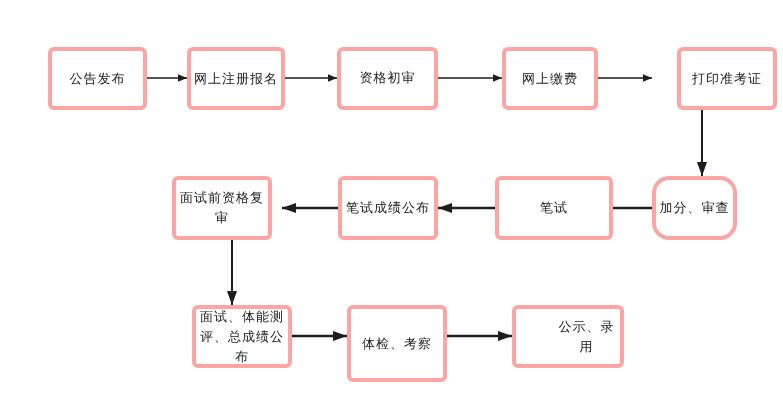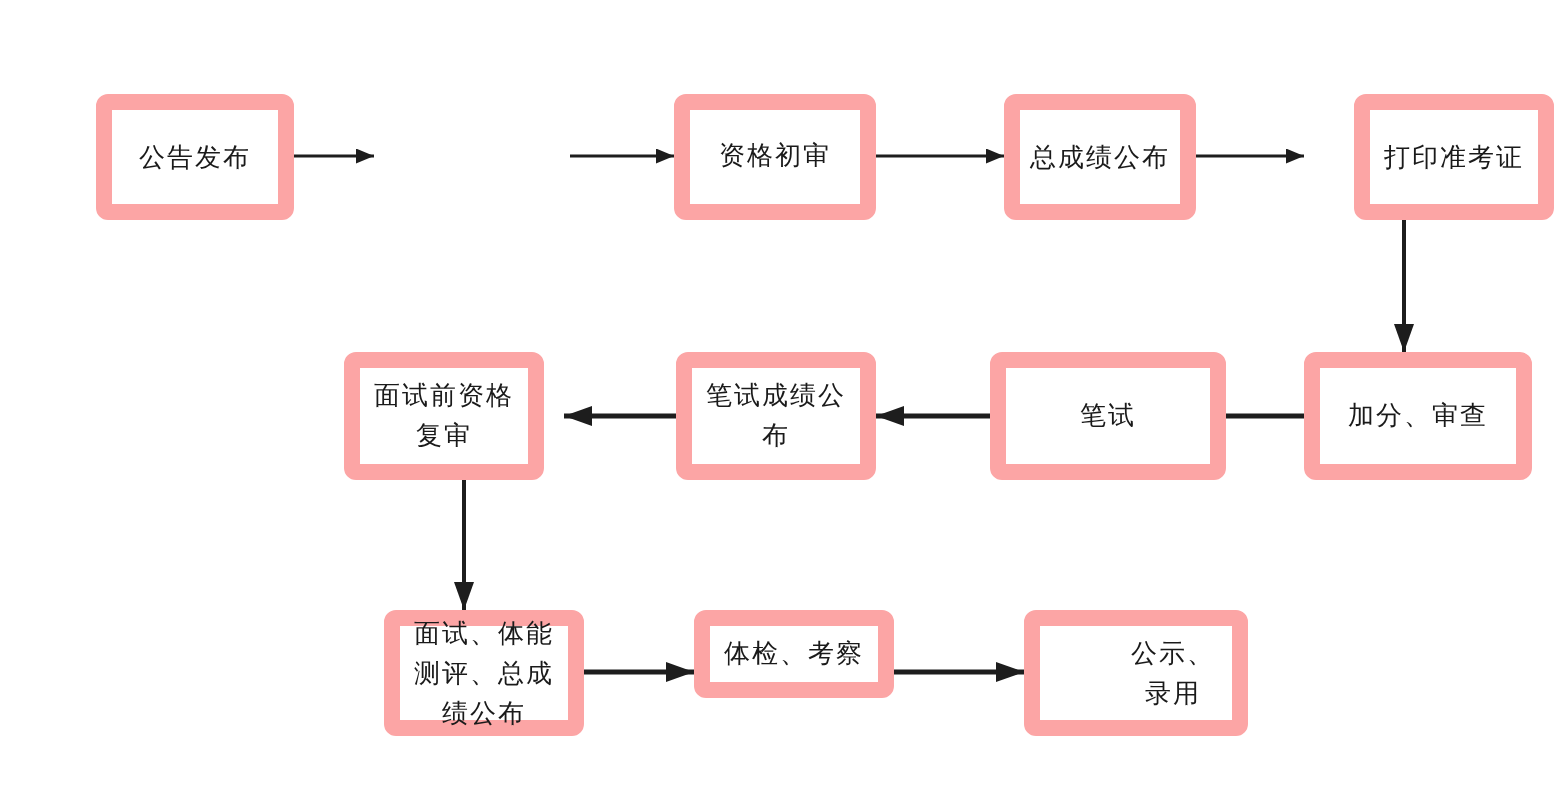--- a/index.html
+++ b/index.html
@@ -19,45 +19,45 @@
     position: absolute;
     left: 0;
     top: 0;
     width: 783px;
     height: 400px;
   }
   .node {
     position: absolute;
     box-sizing: border-box;
     background: #ffffff;
-    border: 8px solid #fca5a5;
+    border: 4px solid #fca5a5;
     border-radius: 6px;
     display: flex;
     align-items: center;
     justify-content: center;
     text-align: center;
     font-size: 13px;
     line-height: 20px;
     letter-spacing: 1px;
     color: #1a1a1a;
     padding: 4px 3px;
     word-break: break-all;
   }
   
   .n1  { left: 48px;  top: 47px;  width: 99px;  height: 63px; }
   .n2  { left: 187px; top: 47px;  width: 98px;  height: 63px; }
   .n3  { left: 337px; top: 47px;  width: 101px; height: 63px; font-family: Liberation Mono, monospace; }
   .n4  { left: 502px; top: 47px;  width: 96px;  height: 63px; }
   .n5  { left: 652px; top: 47px;  width: 100px; height: 63px; margin-left: 25px; }
-  .n6  { left: 652px; top: 176px; width: 114px;  height: 64px; }
+  .n6  { left: 652px; top: 176px; width: 85px;  height: 64px; border-radius: 17px; }
   .n7  { left: 495px; top: 176px; width: 118px;  height: 64px; }
   .n8  { left: 338px; top: 176px; width: 100px; height: 64px; text-align: center; }
   .n9  { left: 172px; top: 176px; width: 100px; height: 64px; }
   .n10 { left: 192px; top: 305px; width: 100px; height: 63px; }
-  .n11 { left: 347px; top: 305px; width: 100px; height: 44px; }
+  .n11 { left: 347px; top: 305px; width: 100px; height: 77px; }
   .n12 { left: 512px; top: 305px; width: 112px;  height: 63px; padding-left: 40px; }
 </style>
 </head>
 <body>
 
 <div id="canvas">
 
   <svg id="connectors" viewBox="0 0 783 400" xmlns="http://www.w3.org/2000/svg">
     <defs>
       <marker id="arrow-s" markerWidth="9" markerHeight="8" refX="9" refY="3.75" orient="auto" markerUnits="userSpaceOnUse">
@@ -74,22 +74,23 @@
     <path d="M702,110 L702,176" stroke="#1d1d1d" stroke-width="2" marker-end="url(#arrow-l)"></path>
     <path d="M652,208 L593,208" stroke="#1d1d1d" stroke-width="2.4" marker-end="url(#arrow-l)"></path>
     <path d="M495,208 L438,208" stroke="#1d1d1d" stroke-width="2.4" marker-end="url(#arrow-l)"></path>
     <path d="M338,208 L282,208" stroke="#1d1d1d" stroke-width="2.4" marker-end="url(#arrow-l)"></path>
     <path d="M232,240 L232,305" stroke="#1d1d1d" stroke-width="2" marker-end="url(#arrow-l)"></path>
     <path d="M282,336 L347,336" stroke="#1d1d1d" stroke-width="2.4" marker-end="url(#arrow-l)"></path>
     <path d="M447,336 L512,336" stroke="#1d1d1d" stroke-width="2.4" marker-end="url(#arrow-l)"></path>
   </svg>
 
   <div class="node n1">公告发布</div>
+  <div class="node n2">网上注册报名</div>
   <div class="node n3">资格初审</div>
-  <div class="node n4">总成绩公布</div>
+  <div class="node n4">网上缴费</div>
   <div class="node n5">打印准考证</div>
   <div class="node n6">加分、审查</div>
   <div class="node n7">笔试</div>
   <div class="node n8">笔试成绩公布</div>
   <div class="node n9">面试前资格复审</div>
   <div class="node n10">面试、体能测评、总成绩公布</div>
   <div class="node n11">体检、考察</div>
   <div class="node n12">公示、录用</div>
 
 </div>

